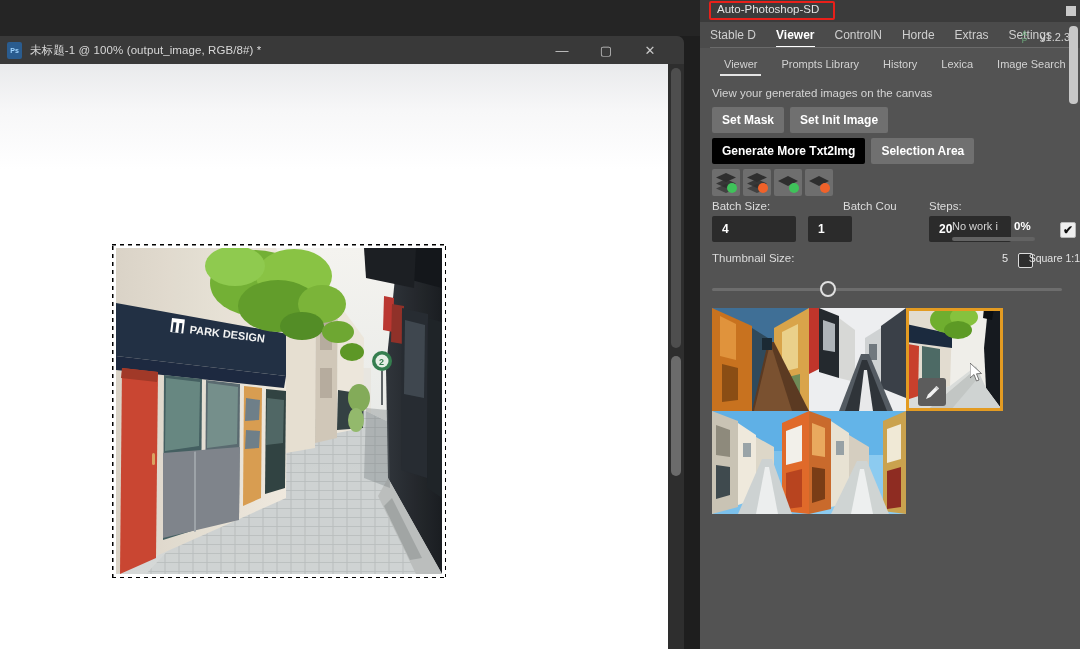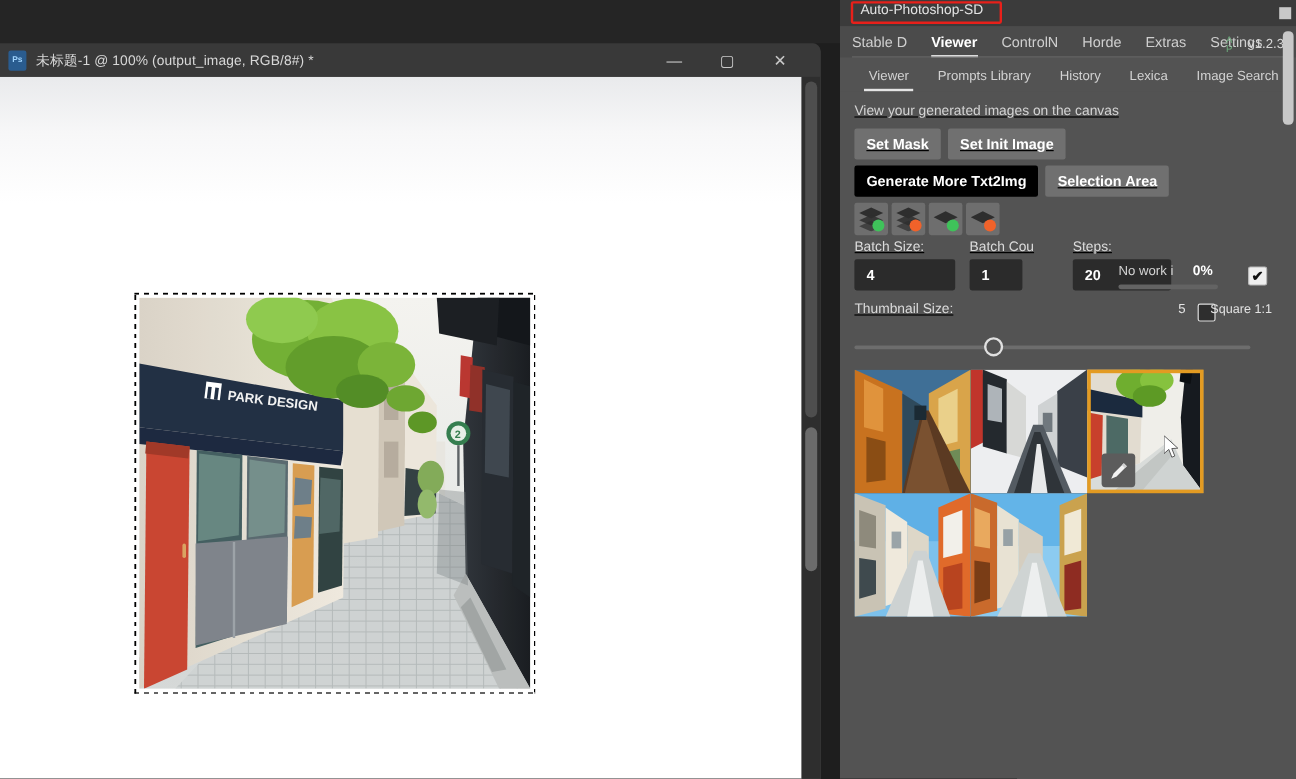--- a/index.html
+++ b/index.html
@@ -66,21 +66,21 @@
              text-align: center; }
   #ver-text { position: absolute; right: 10px; bottom: 5px; color: #d6d6d6; font-size: 11px; }
   #tabs-main-rule { position: absolute; left: 10px; right: 10px; bottom: 0; height: 1px; background: #6a6a6a; }
 
   #tabs-sub { display: flex; align-items: flex-end; height: 28px; background: #535353; padding: 0 0 0 24px;
               position: relative; }
   .tab-s { color: #d2d2d2; font-size: 11px; padding-bottom: 6px; margin-right: 24px; white-space: nowrap;
            position: relative; }
   .tab-s.active::after { content: ""; position: absolute; left: -4px; right: -4px; bottom: 0; height: 2.5px; background: #e4e4e4; }
 
-  #plug-body { padding: 8px 20px 0 12px; position: relative; text-decoration: underline; }
+  #plug-body { padding: 8px 0 0 12px; position: relative; }
   #hint-text { color: #d4d4d4; font-size: 11.5px; margin: 3px 0 8px 0; }
 
   .btn-row { display: flex; gap: 6px; margin-bottom: 5px; }
   .btn { background: #707070; color: #fff; font-size: 12px; font-weight: bold; border: none;
          padding: 6px 10px; border-radius: 2px; white-space: nowrap; }
   .btn.green { background: #000000; }
 
   #mode-icons { display: flex; gap: 3px; margin: 5px 0 4px 0; }
   .mode-ico { width: 28px; height: 27px; background: #6e6e6e; border-radius: 2px; position: relative; }
   .mode-ico svg { position: absolute; left: 3px; top: 3px; }
@@ -90,21 +90,21 @@
 
   #params { display: flex; align-items: flex-end; position: relative; margin-top: 2px; }
   .param { margin-right: 12px; }
   .param-label { color: #dcdcdc; font-size: 11.5px; margin-bottom: 4px; white-space: nowrap; overflow: hidden;
                  text-overflow: clip; }
   .param-input { background: #2b2b2b; border: none; color: #fff; font-size: 12px; font-weight: bold;
                  height: 26px; border-radius: 2px; padding: 0 10px; font-family: "Liberation Sans", sans-serif; }
   .w-mid { width: 84px; }
   .w-sm { width: 44px; }
   .w-md { width: 82px; }
-  .lbl-clip { width: 74px; }
+  .lbl-clip { width: 74px; margin-left: 35px; }
 
   #status-wrap { position: absolute; right: 0; bottom: 1px; width: 128px; }
   #status-line { display: flex; align-items: baseline; }
   #status-text { color: #d4d4d4; font-size: 11px; white-space: nowrap; overflow: hidden; width: 62px; }
   #status-pct { color: #ffffff; font-size: 11.5px; font-weight: bold; }
   #status-bar { width: 83px; height: 4px; background: #636363; border-radius: 2px; margin-top: 5px; }
   #status-check { position: absolute; right: 4px; top: 2px; width: 16px; height: 16px; background: #efefef;
                   border: 1px solid #b9b9b9; border-radius: 2px; color: #111; font-size: 12px;
                   display: flex; align-items: center; justify-content: center; font-weight: bold; }
 

